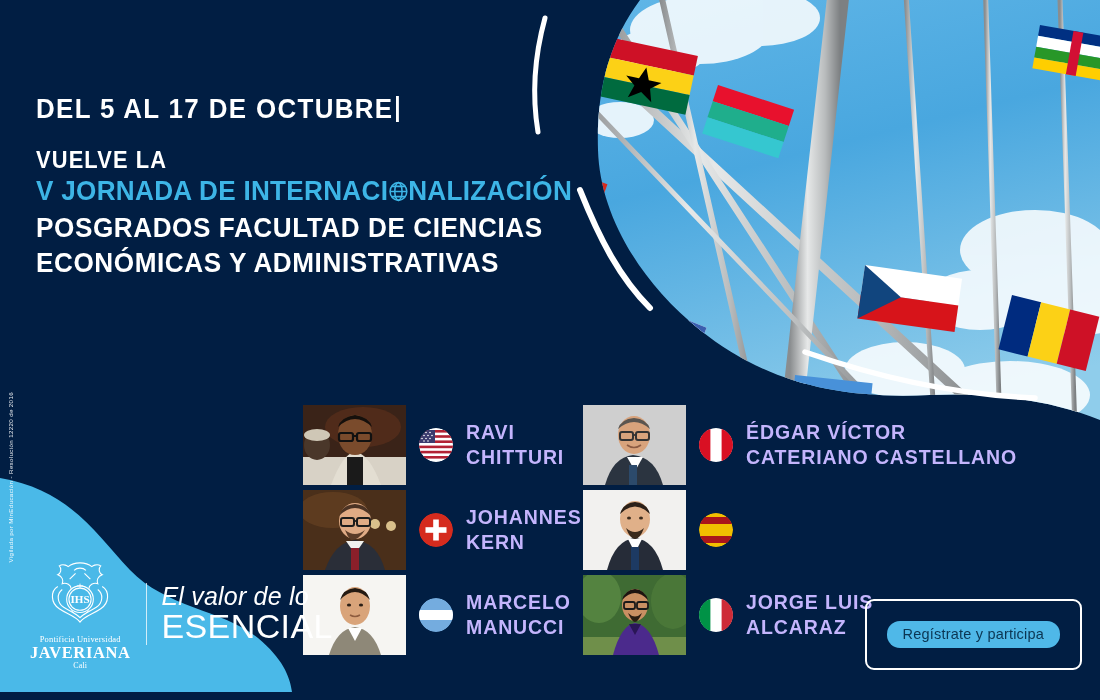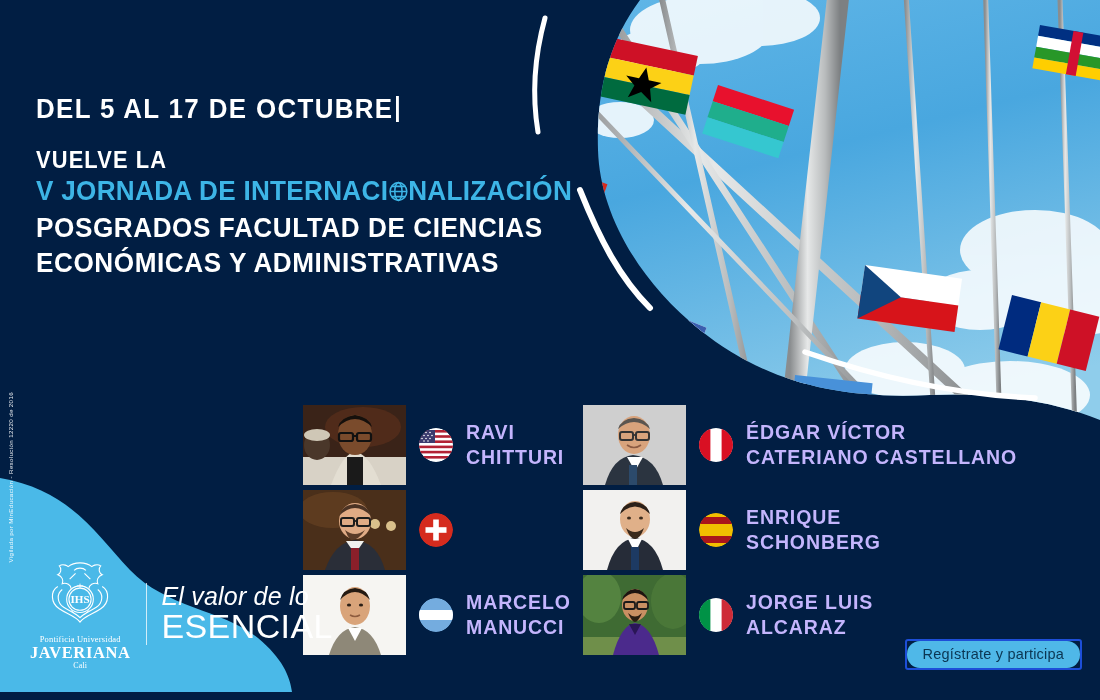--- a/index.html
+++ b/index.html
@@ -166,23 +166,23 @@
     font-size: 6.2px;
     letter-spacing: .35px;
     opacity: .92;
     white-space: nowrap;
   }
 
   
   #register-wrap {
     position: absolute;
     right: 18px; bottom: 22px;
-    padding: 0;
-    border: 2px solid #1d4ed8;
-    border-radius: 3px;
+    padding: 20px;
+    border: 2px solid #ffffff;
+    border-radius: 9px;
   }
   #register-btn {
     display: block;
     background: #4FB8E8;
     color: #0B3552;
     border: none;
     border-radius: 13px;
     padding: 5px 16px 6px;
     font-family: "Liberation Sans", sans-serif;
     font-size: 14.5px;
@@ -467,20 +467,24 @@
             <path d="M42 40 Q52 48 62 40 Q56 50 48 50 Q44 46 42 40Z" fill="#5b3c28"></path>
           </svg>
       </div>
       <div class="sp-flag">
         <svg viewBox="0 0 34 34">
             <circle cx="17" cy="17" r="17" fill="#D52B1E"></circle>
             <rect x="14.2" y="6.5" width="5.6" height="21" fill="#fff"></rect>
             <rect x="6.5" y="14.2" width="21" height="5.6" fill="#fff"></rect>
           </svg>
       </div>
+      <div class="sp-name">
+        <span class="ln">JOHANNES</span>
+        <span class="ln">KERN</span>
+      </div>
     </div>
 
     <div class="speaker">
       <div class="sp-photo">
         <svg viewBox="0 0 103 80">
             <rect width="103" height="80" fill="#f2f1ef"></rect>
             <path d="M24 80 Q32 50 52 48 Q72 50 80 80 Z" fill="#262c38"></path>
             <path d="M45 49 L52 63 L59 49 Z" fill="#ffffff"></path>
             <rect x="48" y="57" width="8" height="23" fill="#1d3a63"></rect>
             <ellipse cx="52" cy="29" rx="15" ry="18" fill="#e0b089"></ellipse>
@@ -489,24 +493,20 @@
             <ellipse cx="46" cy="28" rx="2" ry="1.6" fill="#3a2a1c"></ellipse>
             <ellipse cx="58" cy="28" rx="2" ry="1.6" fill="#3a2a1c"></ellipse>
           </svg>
       </div>
       <div class="sp-flag">
         <svg viewBox="0 0 34 34">
             <circle cx="17" cy="17" r="17" fill="#F1BF00"></circle>
             <path d="M0 4 h34 v7 H0z" fill="#AA151B"></path>
             <path d="M0 23 h34 v7 H0z" fill="#AA151B"></path>
           </svg>
-      </div>
-      <div class="sp-name">
-        <span class="ln">ENRIQUE</span>
-        <span class="ln">SCHONBERG</span>
       </div>
     </div>
 
     <div class="speaker">
       <div class="sp-photo">
         <svg viewBox="0 0 103 80">
             <rect width="103" height="80" fill="#f6f5f2"></rect>
             <path d="M26 80 Q34 54 52 52 Q70 54 78 80 Z" fill="#8e8878"></path>
             <path d="M45 53 L52 66 L59 53 Z" fill="#ffffff"></path>
             <ellipse cx="52" cy="31" rx="15" ry="19" fill="#d9a47a"></ellipse>

